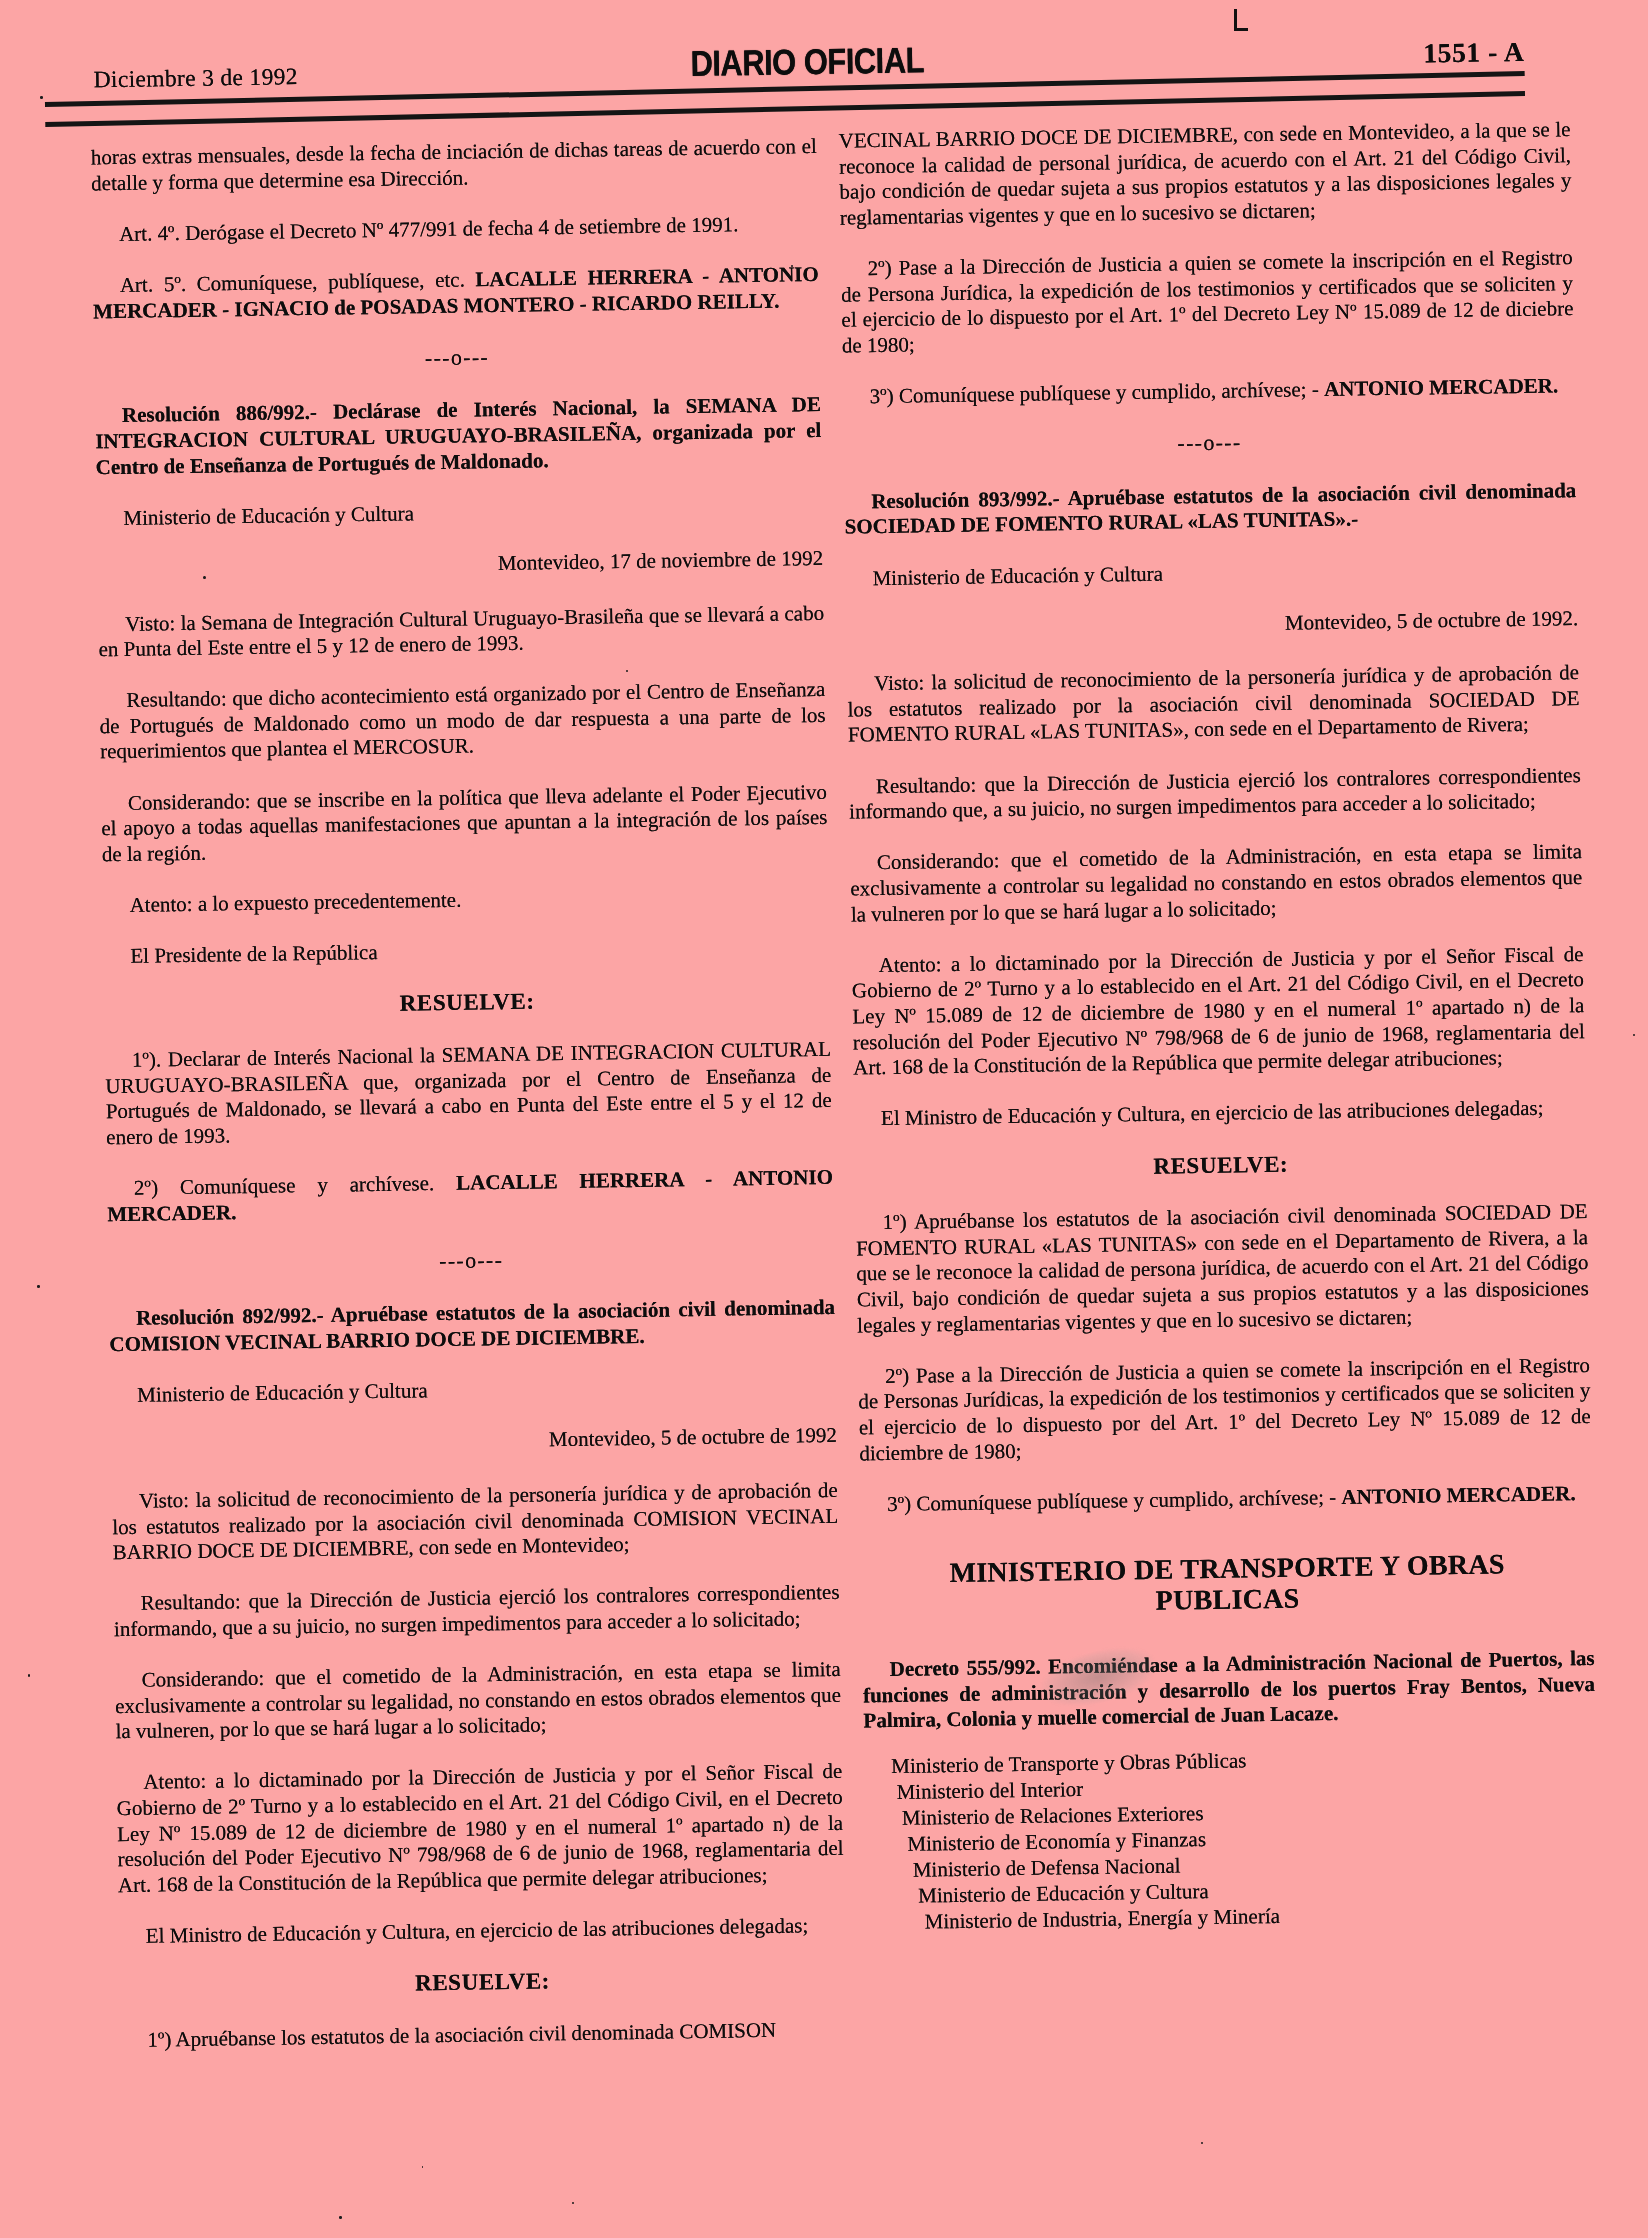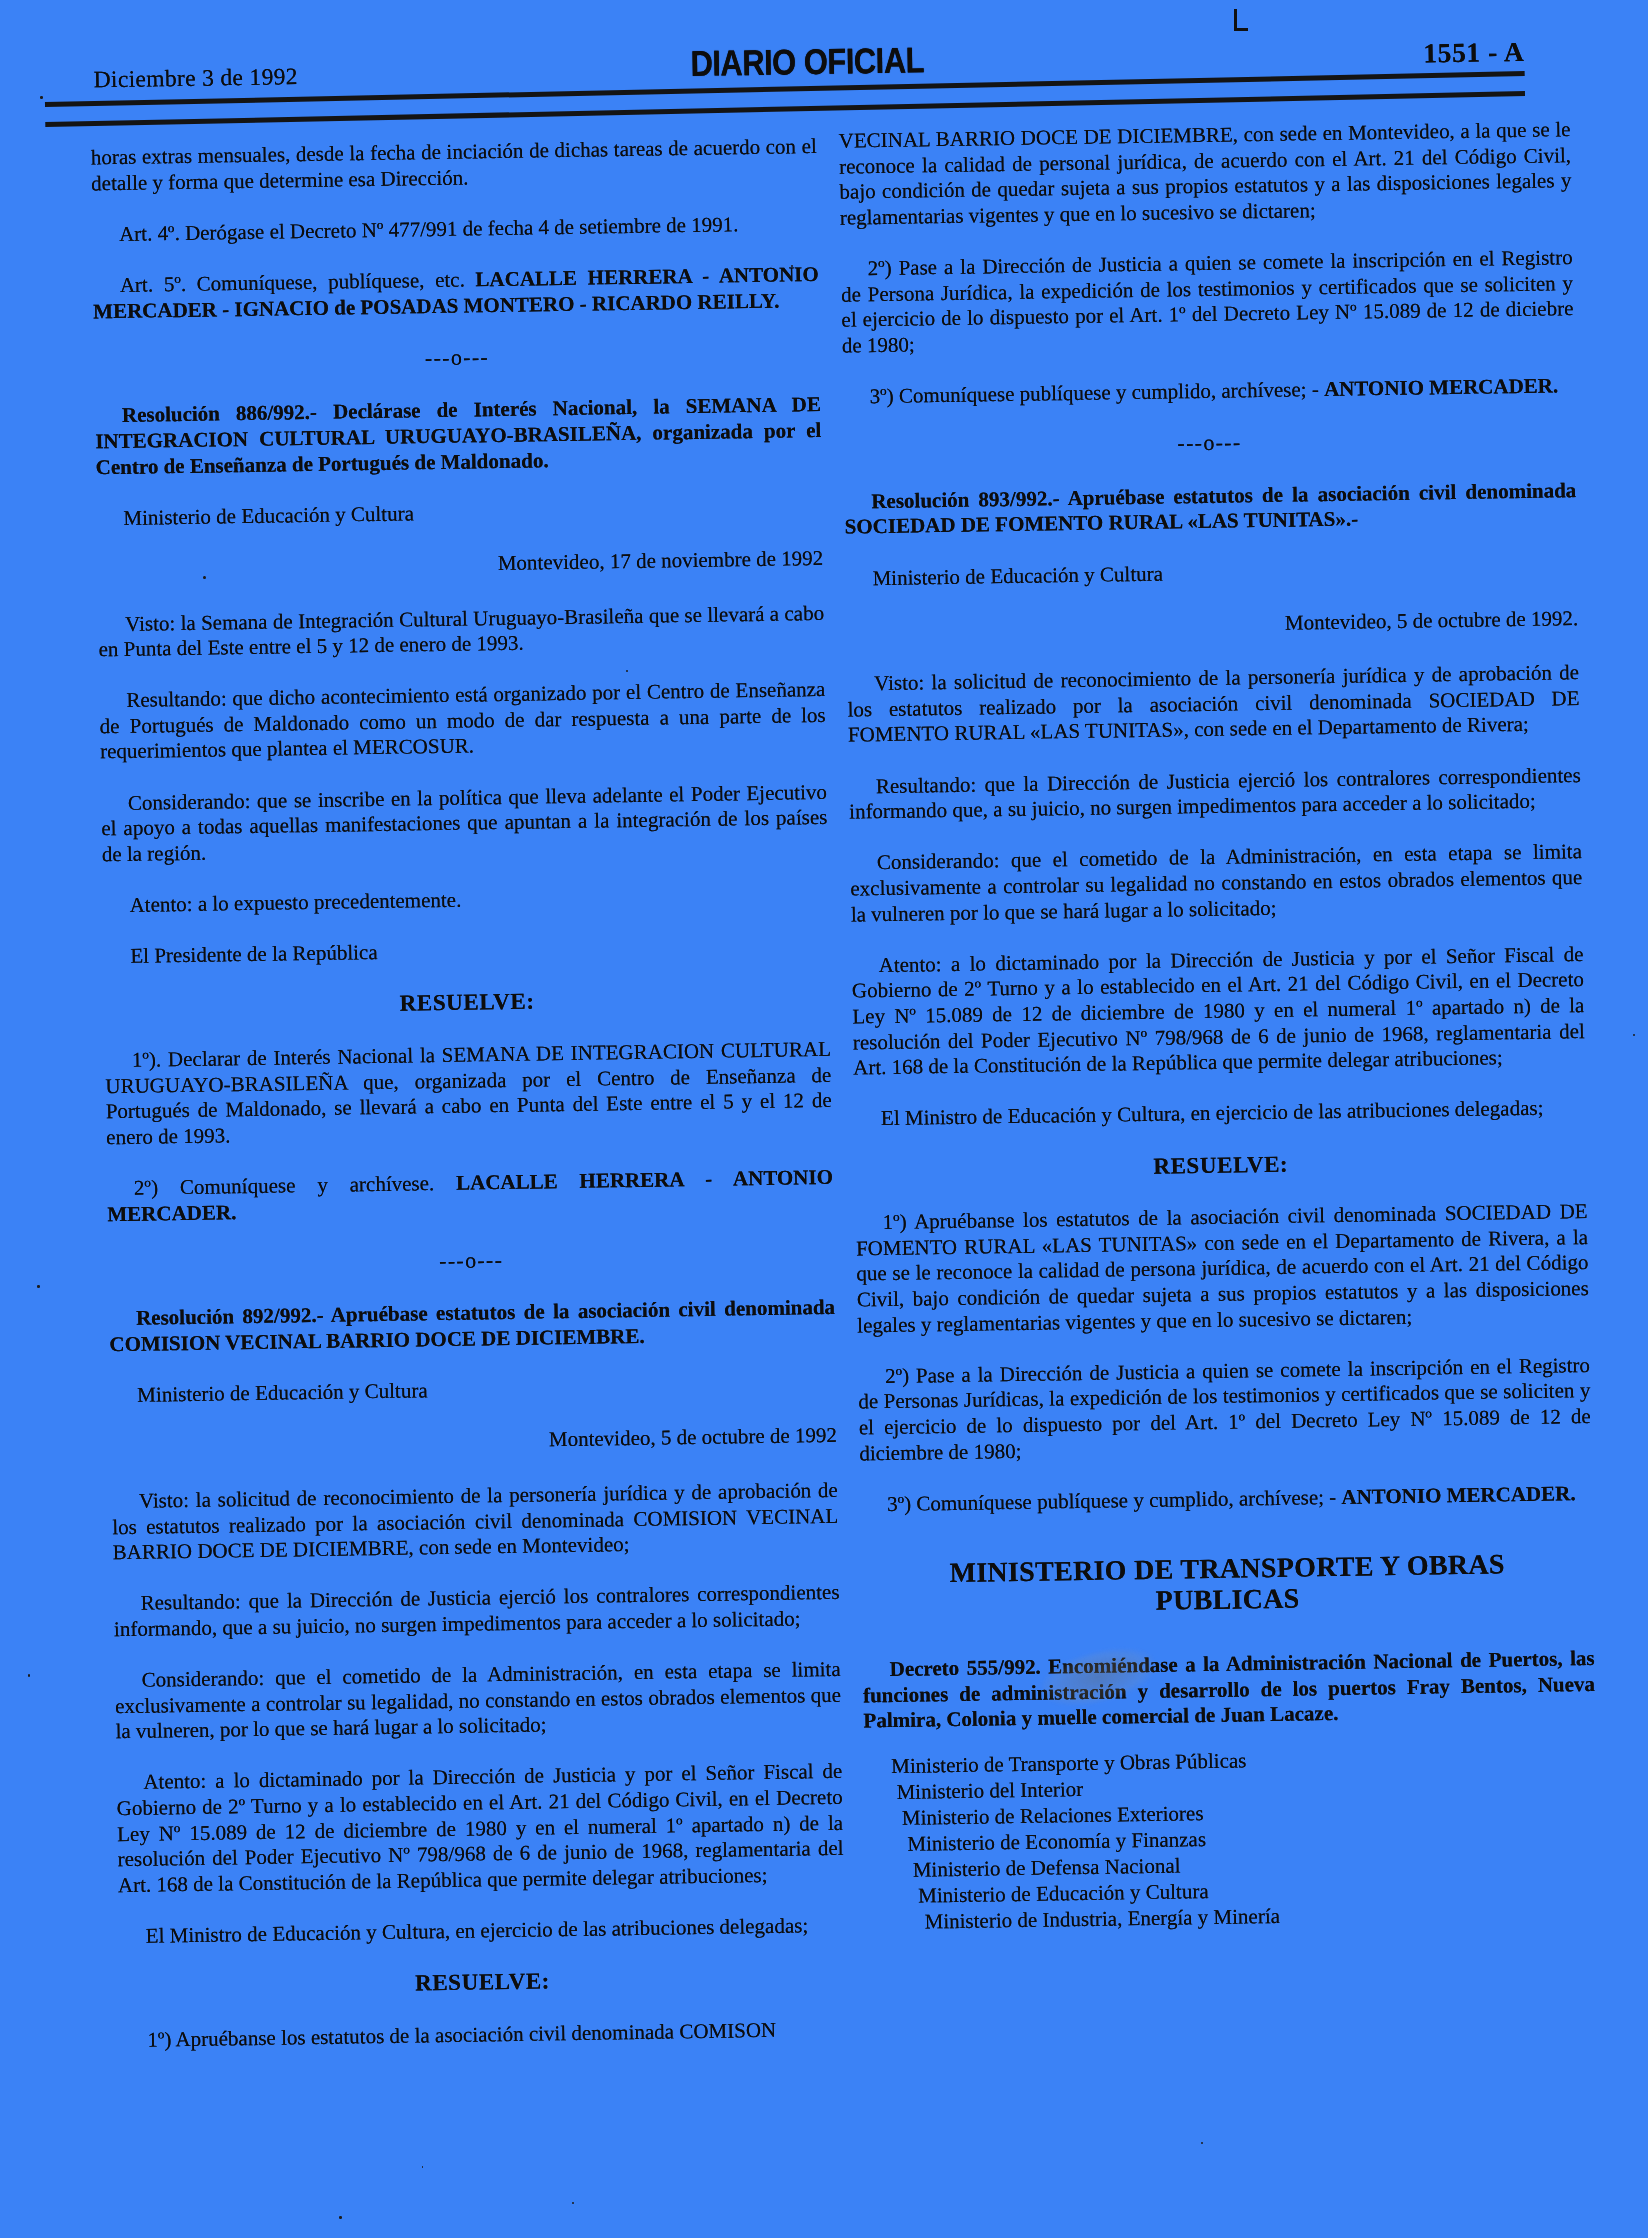--- a/index.html
+++ b/index.html
@@ -1,19 +1,19 @@
 <!DOCTYPE html>
 <html style="font-size:10.2px"><head>
 <meta charset="utf-8">
 <style>
   html,body{margin:0;padding:0;background:#e8e8e8;}
   .page{
     position:relative;
     width:1648px;height:2239px;
-    background:#3b82f6;
+    background:#fca5a5;
     overflow:hidden;
     font-family:"Liberation Serif", serif;
     color:#0d0d0d;
   }
   .sheet{
     position:absolute;left:0;top:0;width:1648px;height:2239px;
     transform:rotate(-0.9deg);
     transform-origin:824px 1118px;
   }
   

